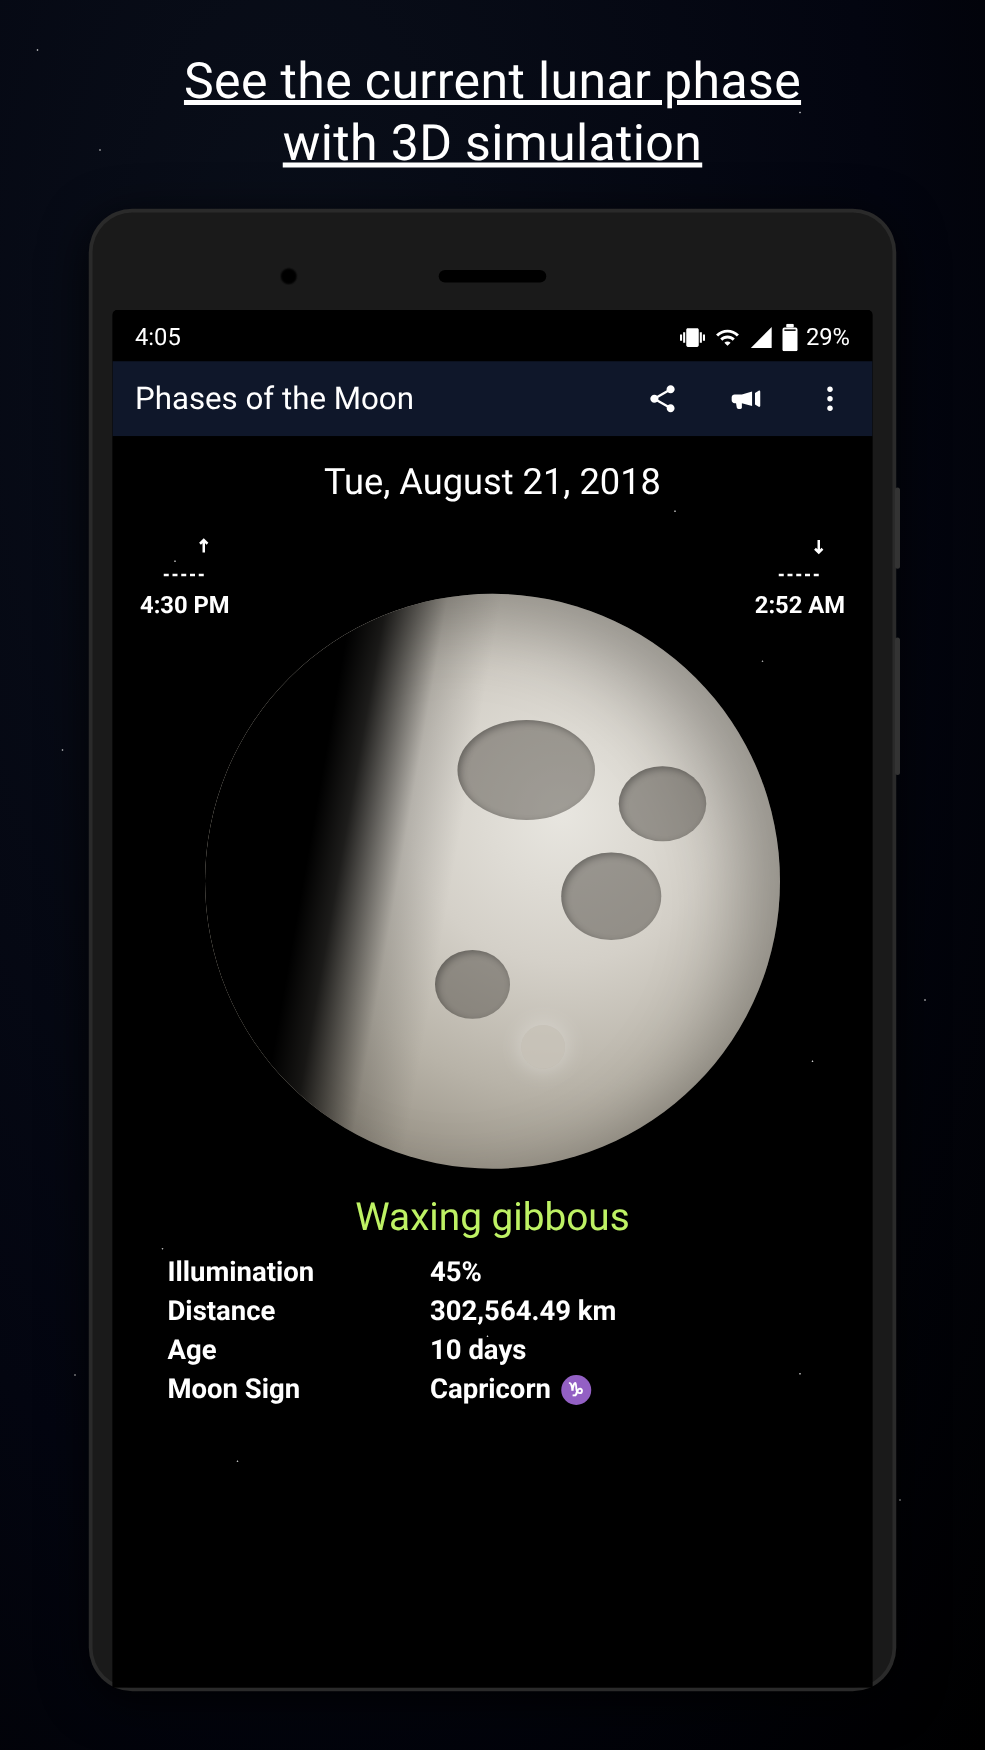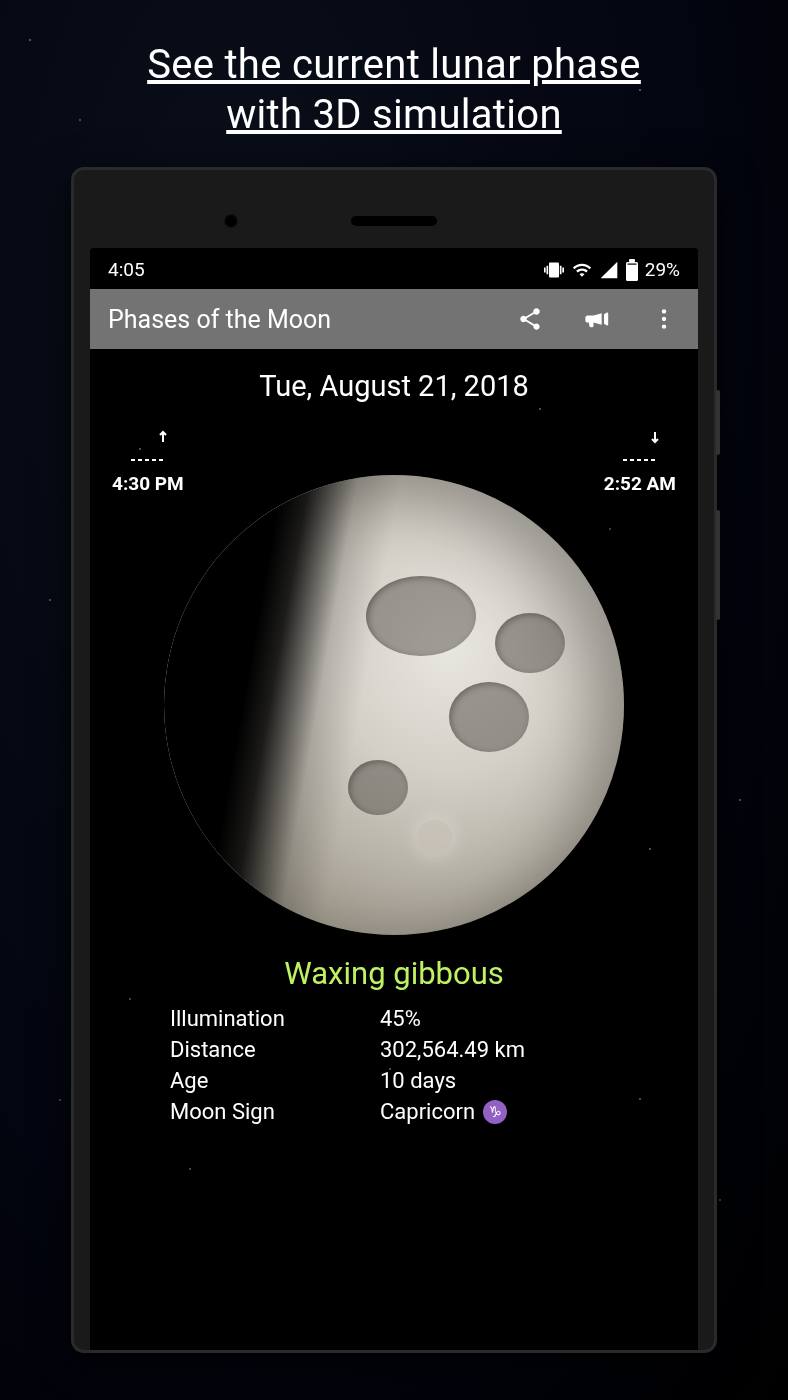--- a/index.html
+++ b/index.html
@@ -36,21 +36,21 @@
       line-height: 1.25;
       letter-spacing: 0.3px;
       text-decoration: underline;
     }
     .phone-frame {
       position: relative;
       margin: 0 auto;
       width: 640px;
       height: 1180px;
       background: #1a1a1a;
-      border-radius: 10px;
+      border-radius: 32px;
       box-shadow: 0 0 0 3px #2a2a2a, 0 8px 40px rgba(0,0,0,0.9);
       padding: 78px 16px 0;
     }
     .phone-side-button {
       position: absolute;
       right: -6px;
       width: 4px;
       background: #333;
       border-radius: 2px;
     }
@@ -89,21 +89,21 @@
       padding: 10px 18px 8px;
       font-size: 19px;
       background: #000;
     }
     .status-right { display: flex; align-items: center; gap: 6px; }
     .status-right svg { display: block; }
     .app-bar {
       display: flex;
       align-items: center;
       padding: 14px 18px;
-      background: #737373;
+      background: #0f172a;
       gap: 35px;
     }
     .app-title { font-size: 25px; font-weight: 400; flex: 1; }
     .app-bar-icon { width: 32px; height: 32px; display: flex; align-items: center; justify-content: center; }
     .content {
       flex: 1;
       position: relative;
       background: #000;
       overflow: hidden;
     }
@@ -171,21 +171,22 @@
       color: #bef264;
       margin-bottom: 14px;
     }
     .stats-grid {
       position: relative;
       display: grid;
       grid-template-columns: 180px 1fr;
       column-gap: 30px;
       row-gap: 6px;
       font-size: 22px;
-      padding: 0 80px;
+      padding: 0 44px;
+      font-weight: bold;
     }
     .stat-label { text-align: left; }
     .stat-value { text-align: left; display: flex; align-items: center; gap: 8px; }
     .zodiac-badge {
       width: 24px; height: 24px;
       background: #9360c4;
       border-radius: 50%;
       display: inline-flex;
       align-items: center;
       justify-content: center;

